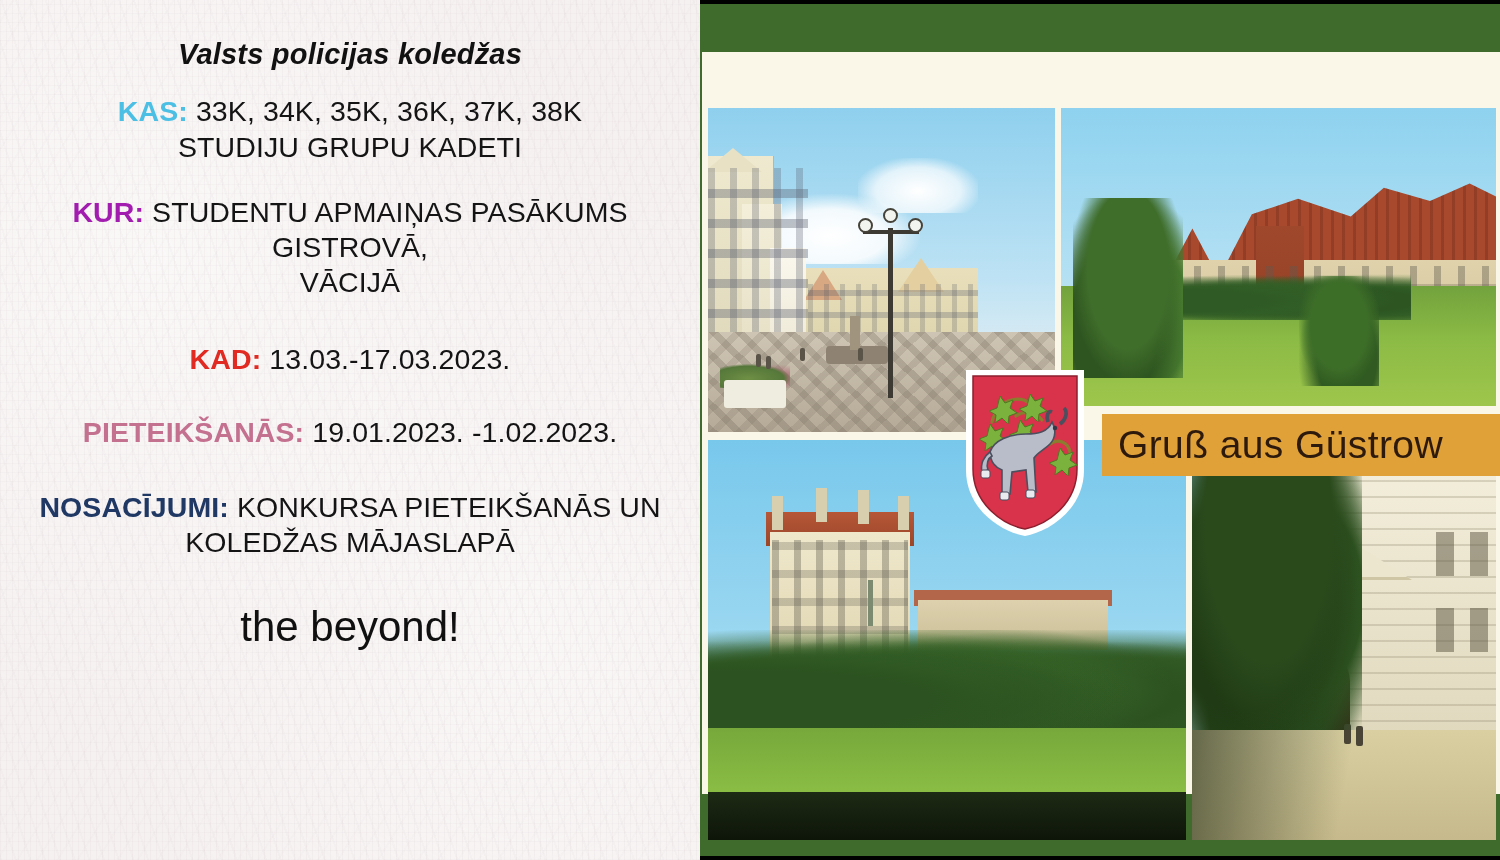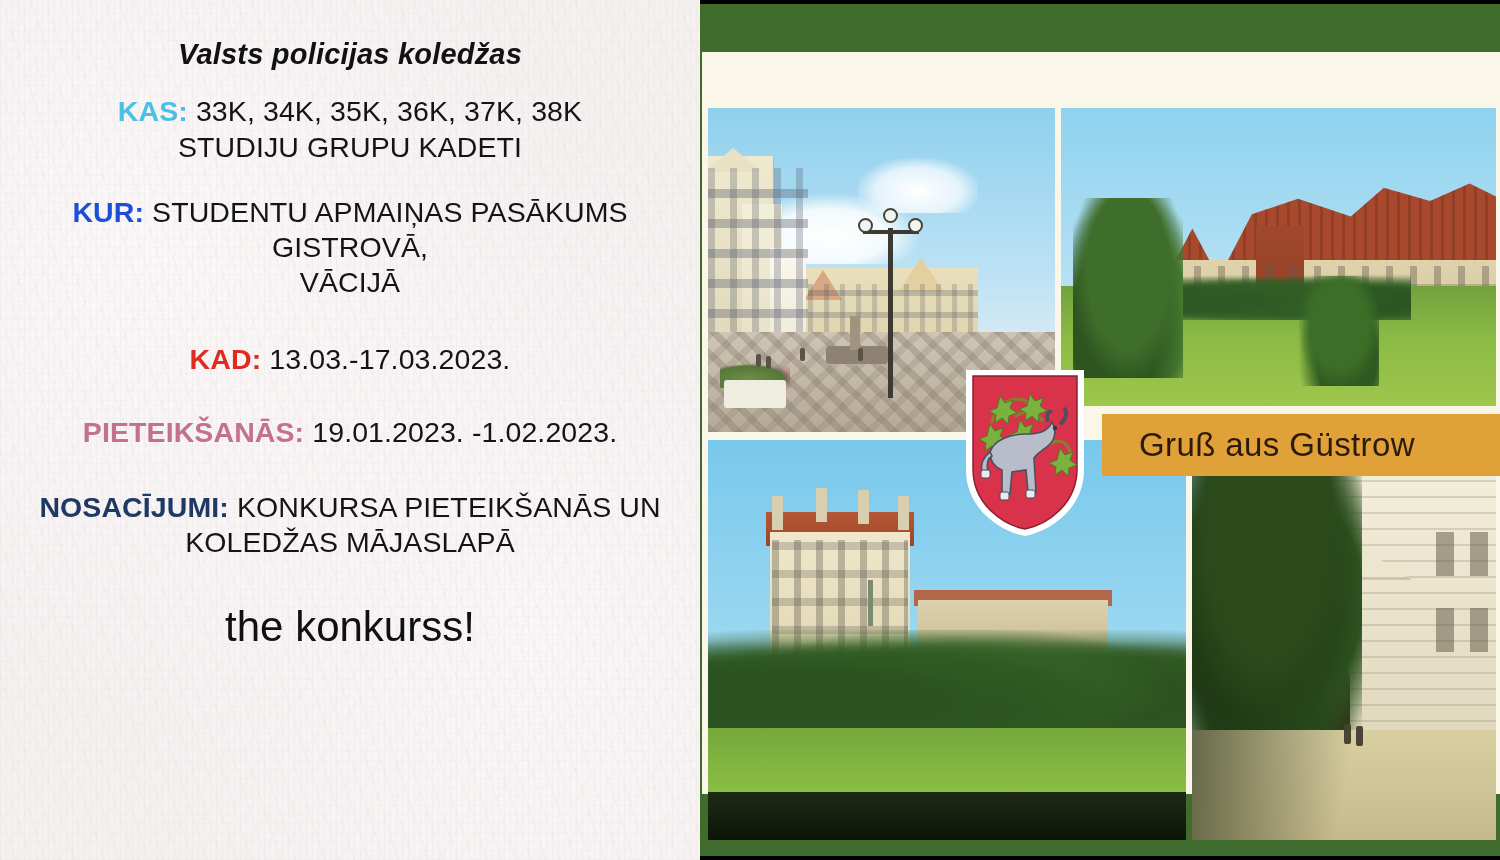--- a/index.html
+++ b/index.html
@@ -73,21 +73,21 @@
     margin-top: 26px;
     font-size: 28.5px;
     line-height: 1.23;
     letter-spacing: .1px;
     color: #141414;
   }
 
   .info-block .label { font-weight: 700; }
 
   .label-kas  { color: #4cbfe4; }
-  .label-kur  { color: #1d4ed8; }
+  .label-kur  { color: #a21caf; }
   .label-kad  { color: #e02a22; }
   .label-piet { color: #c4708f; }
   .label-nos  { color: #1f3864; }
 
   #block-kas  { margin-top: 24px; }
   #block-kur  { margin-top: 30px; }
   #block-kad  { margin-top: 42px; }
   #block-piet { margin-top: 38px; }
   #block-nos  { margin-top: 40px; }
 
@@ -398,25 +398,25 @@
     top: 362px;
     width: 400px;
     height: 62px;
     background: #e0a139;
     display: flex;
     align-items: center;
     overflow: hidden;
   }
   #greeting-text {
     font-family: "Liberation Sans", sans-serif;
-    font-size: 33px;
+    font-size: 39px;
     font-weight: 400;
     color: #2d1a0c;
     white-space: nowrap;
-    padding-left: 37px;
+    padding-left: 16px;
     letter-spacing: .4px;
   }
 
   
   #coat-of-arms {
     position: absolute;
     left: 262px;
     top: 318px;
     width: 122px;
     height: 168px;
@@ -470,21 +470,21 @@
 
       <div class="info-block" id="block-nos">
         <div>
           <span class="label label-nos">NOSACĪJUMI:</span>
           <span>KONKURSA PIETEIKŠANĀS UN</span>
         </div>
         <div>KOLEDŽAS MĀJASLAPĀ</div>
       </div>
 
       <div id="block-kapec">
-        <div>the konkurss!</div>
+        <div>the beyond!</div>
       </div>
 
     </div>
   </div>
 
   <div id="postcard-panel">
     <div id="postcard-green"></div>
     <div id="postcard-mat">
 
       <div class="photo" id="photo-market">

